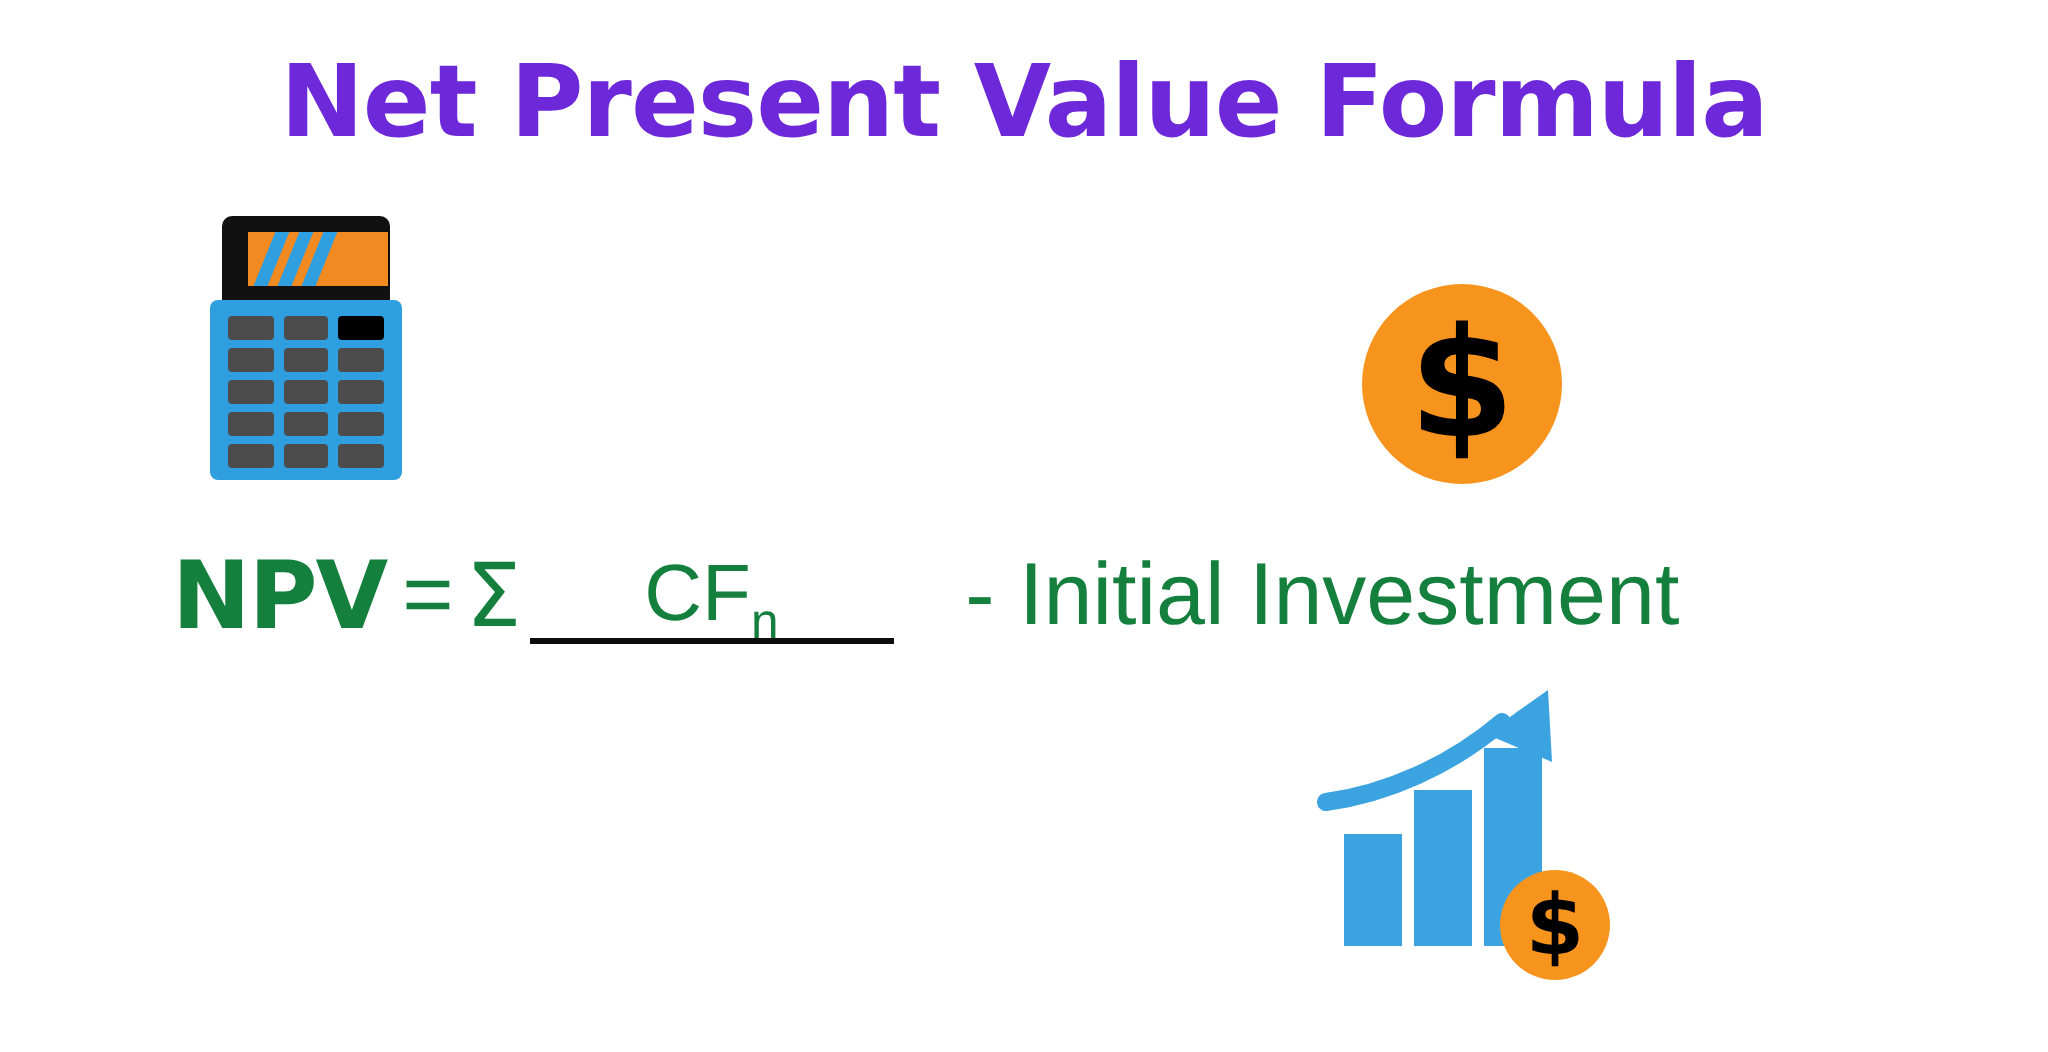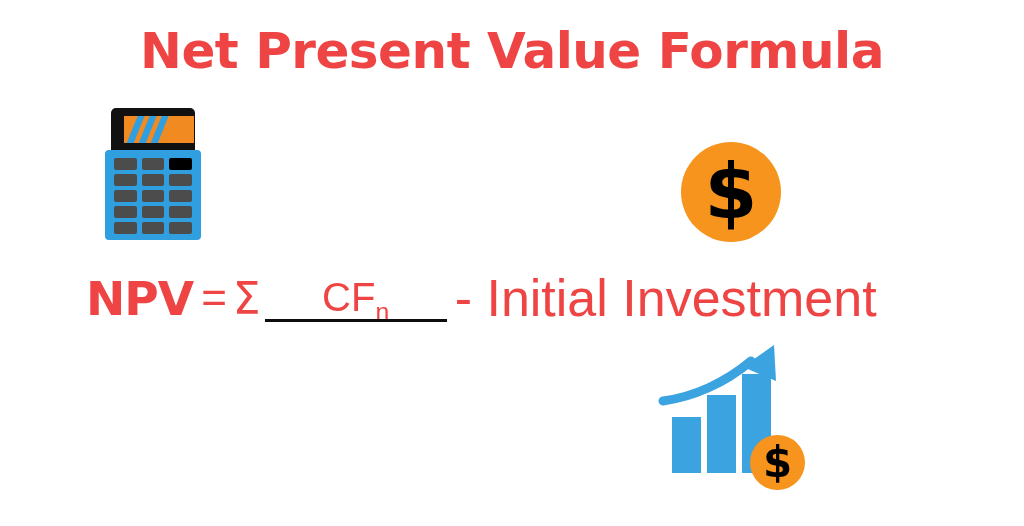--- a/index.html
+++ b/index.html
@@ -23,21 +23,21 @@
   #title {
     position: absolute;
     left: 0;
     top: 22px;
     width: 1024px;
     text-align: center;
     font-family: "DejaVu Sans", sans-serif;
     font-weight: bold;
     font-size: 50px;
     letter-spacing: -0.5px;
-    color: #ef4444;
+    color: #6d28d9;
     white-space: nowrap;
   }
 
   
   #calculator {
     position: absolute;
     left: 105px;
     top: 108px;
     width: 96px;
     height: 132px;
@@ -98,21 +98,21 @@
   }
 
   
   #formula {
     position: absolute;
     left: 86px;
     top: 248px;
     height: 100px;
     display: flex;
     align-items: center;
-    color: #ef4444;
+    color: #15803d;
     font-family: "Liberation Sans", sans-serif;
     white-space: nowrap;
   }
   #npv-label {
     font-family: "DejaVu Sans", sans-serif;
     font-weight: bold;
     font-size: 47px;
     letter-spacing: -1px;
   }
   #equals-sign {
@@ -151,22 +151,22 @@
     font-size: 0.62em;
     vertical-align: sub;
     line-height: 0;
   }
   .sup {
     font-size: 0.62em;
     vertical-align: super;
     line-height: 0;
   }
   #minus-investment {
-    font-size: 52px;
-    margin-left: 8px;
+    font-size: 44px;
+    margin-left: 36px;
     letter-spacing: 0px;
   }
 
   
   #coin-big {
     position: absolute;
     left: 681px;
     top: 142px;
     width: 100px;
     height: 100px;

